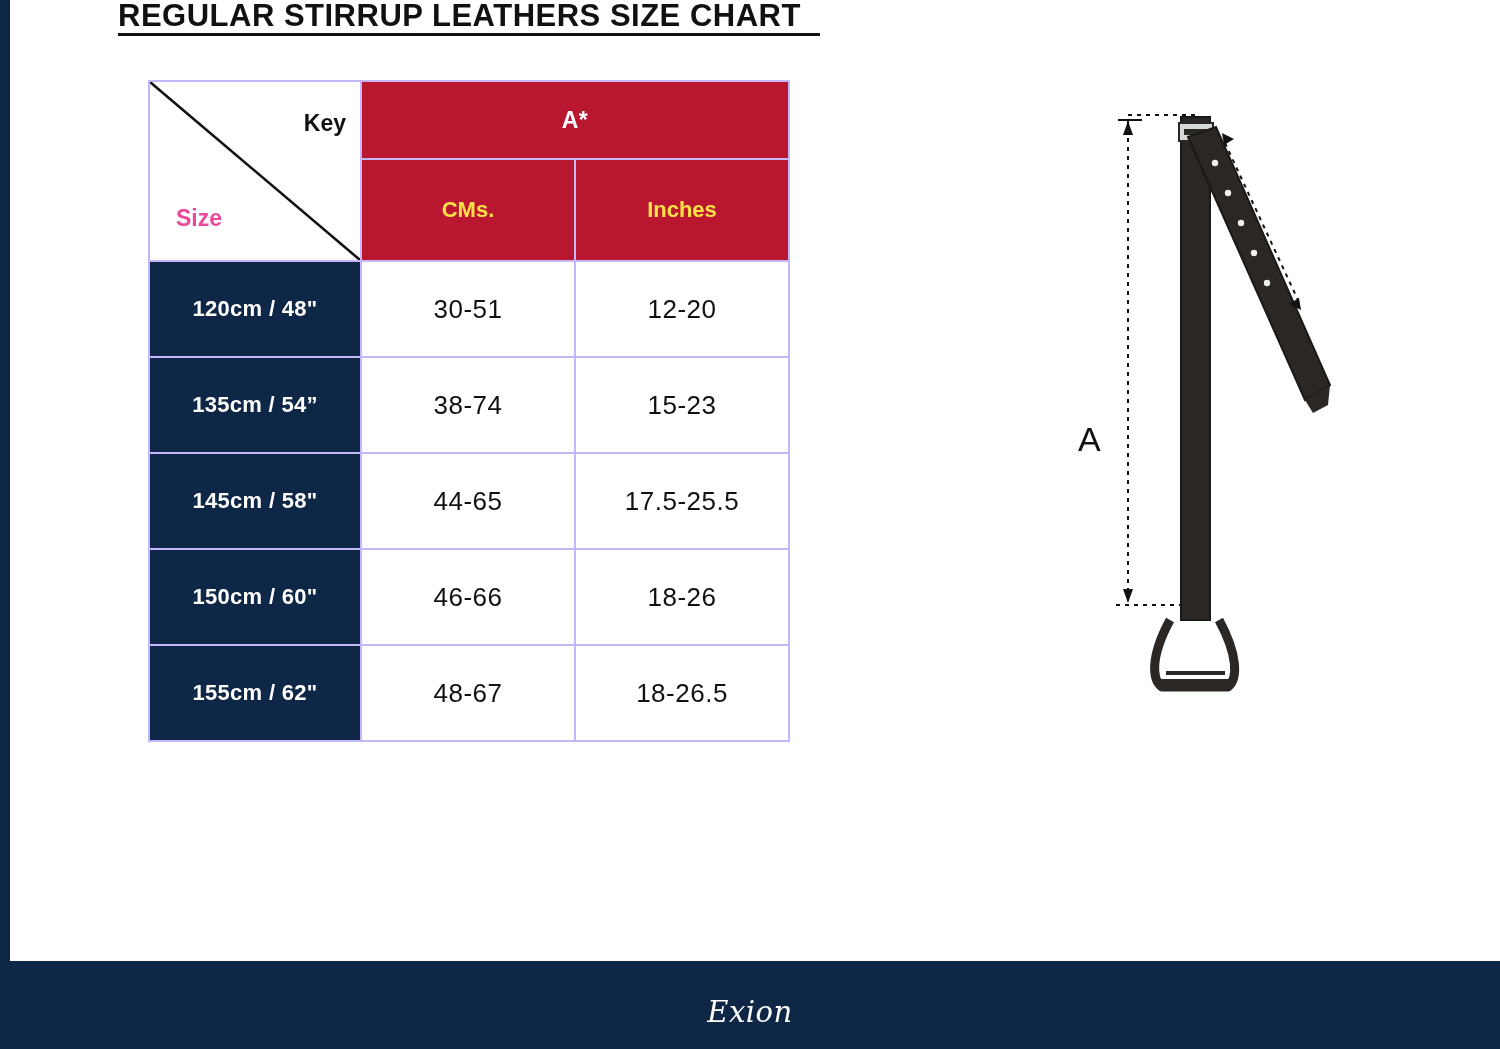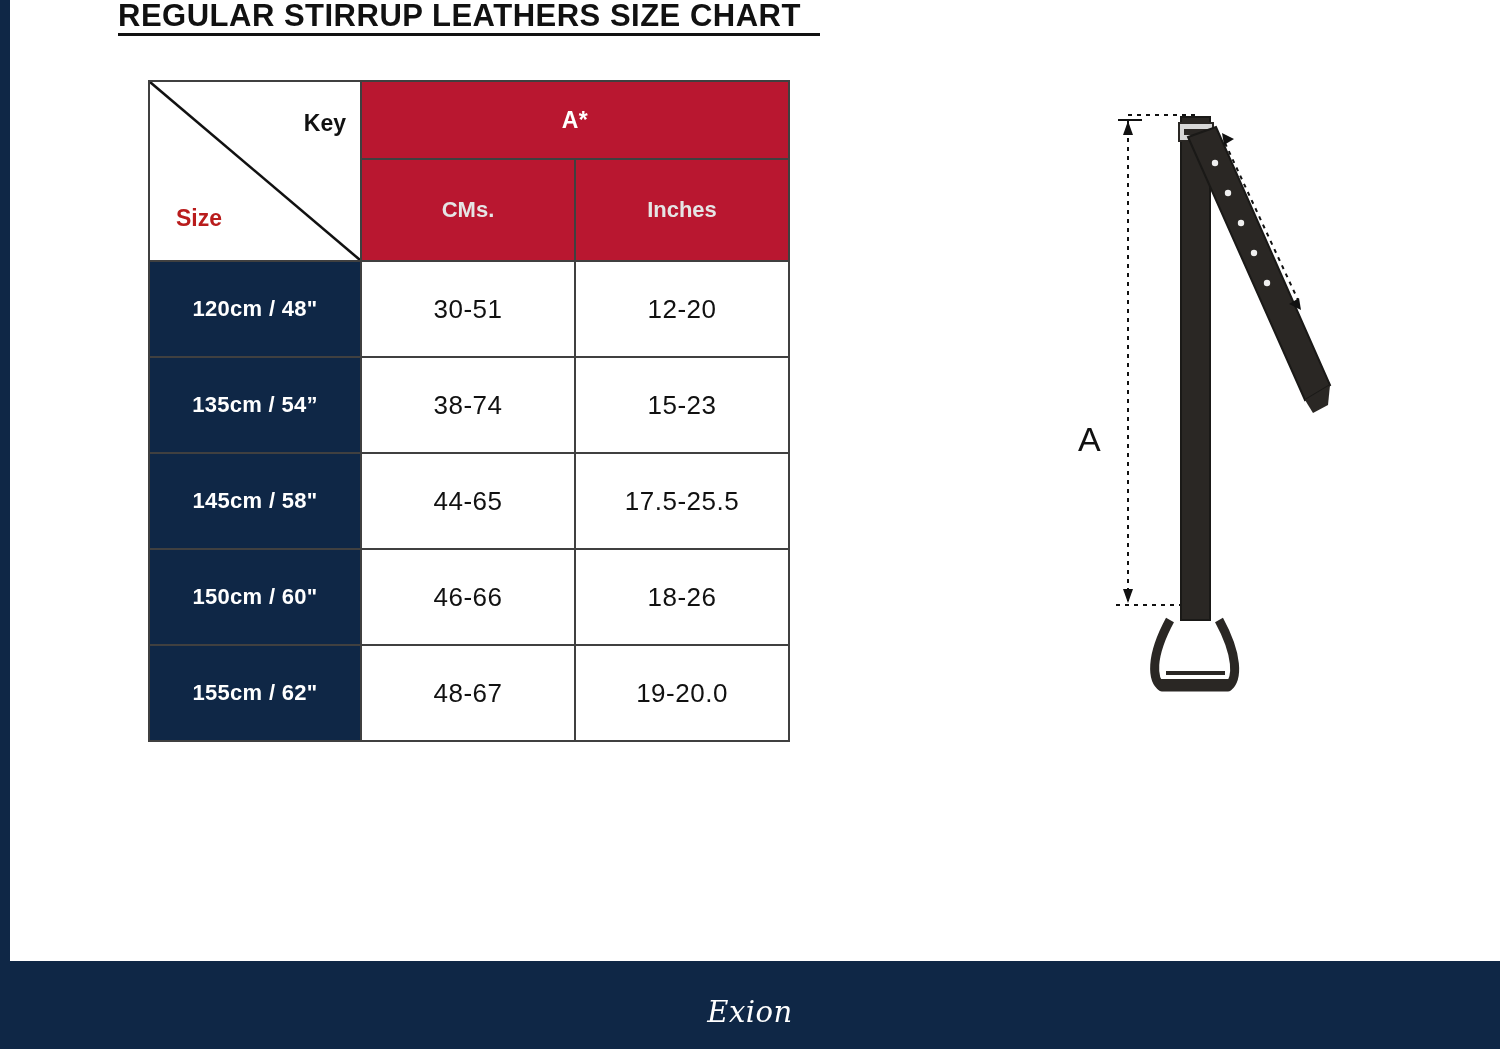--- a/index.html
+++ b/index.html
@@ -47,21 +47,21 @@
     left: 148px;
     top: 80px;
     width: 640px;
   }
   table.size-table {
     border-collapse: collapse;
     width: 640px;
     table-layout: fixed;
   }
   table.size-table td, table.size-table th {
-    border: 2px solid #404040;
+    border: 2px solid #c4b5fd;
     padding: 0;
     text-align: center;
     vertical-align: middle;
   }
   .col-size { width: 212px; }
   .col-cm { width: 214px; }
   .col-in { width: 214px; }
 
   .corner-cell {
     position: relative;
@@ -79,33 +79,33 @@
     right: 14px; top: 28px;
     font-size: 23px;
     font-weight: 600;
     color: #111111;
   }
   .corner-cell .size-label {
     position: absolute;
     left: 26px; bottom: 28px;
     font-size: 23px;
     font-weight: 600;
-    color: #b91c1c;
+    color: #ec4899;
   }
   .hdr-a {
     background: #b91730;
     color: #ffffff;
     height: 78px;
     font-size: 23px;
     font-weight: bold;
     letter-spacing: 0.5px;
   }
   .hdr-sub {
     background: #b91730;
-    color: #e5e5e5;
+    color: #fde047;
     height: 102px;
     font-size: 22px;
     font-weight: 600;
     margin-left: 12px;
   }
   .size-cell {
     background: #0f2746;
     color: #ffffff;
     height: 96px;
     font-size: 22px;
@@ -229,21 +229,21 @@
           <td class="val-cell">17.5-25.5</td>
         </tr>
         <tr>
           <td class="size-cell">150cm / 60"</td>
           <td class="val-cell">46-66</td>
           <td class="val-cell">18-26</td>
         </tr>
         <tr>
           <td class="size-cell">155cm / 62"</td>
           <td class="val-cell">48-67</td>
-          <td class="val-cell">19-20.0</td>
+          <td class="val-cell">18-26.5</td>
         </tr>
       </tbody>
     </table>
   </div>
 
 
   <div class="diagram">
     <svg width="420" height="640" viewBox="0 0 420 640">
 
       <line x1="118" y1="45" x2="118" y2="530" stroke="#111111" stroke-width="2" stroke-dasharray="4,5"></line>

